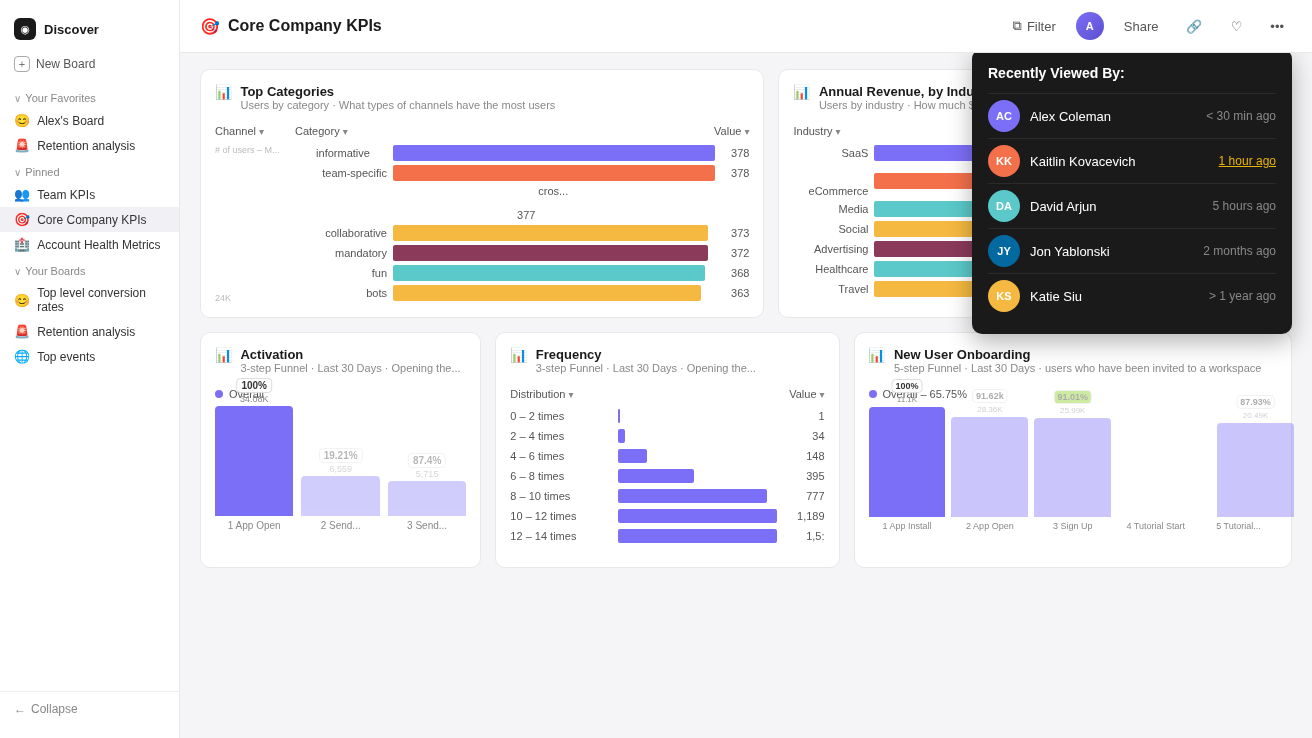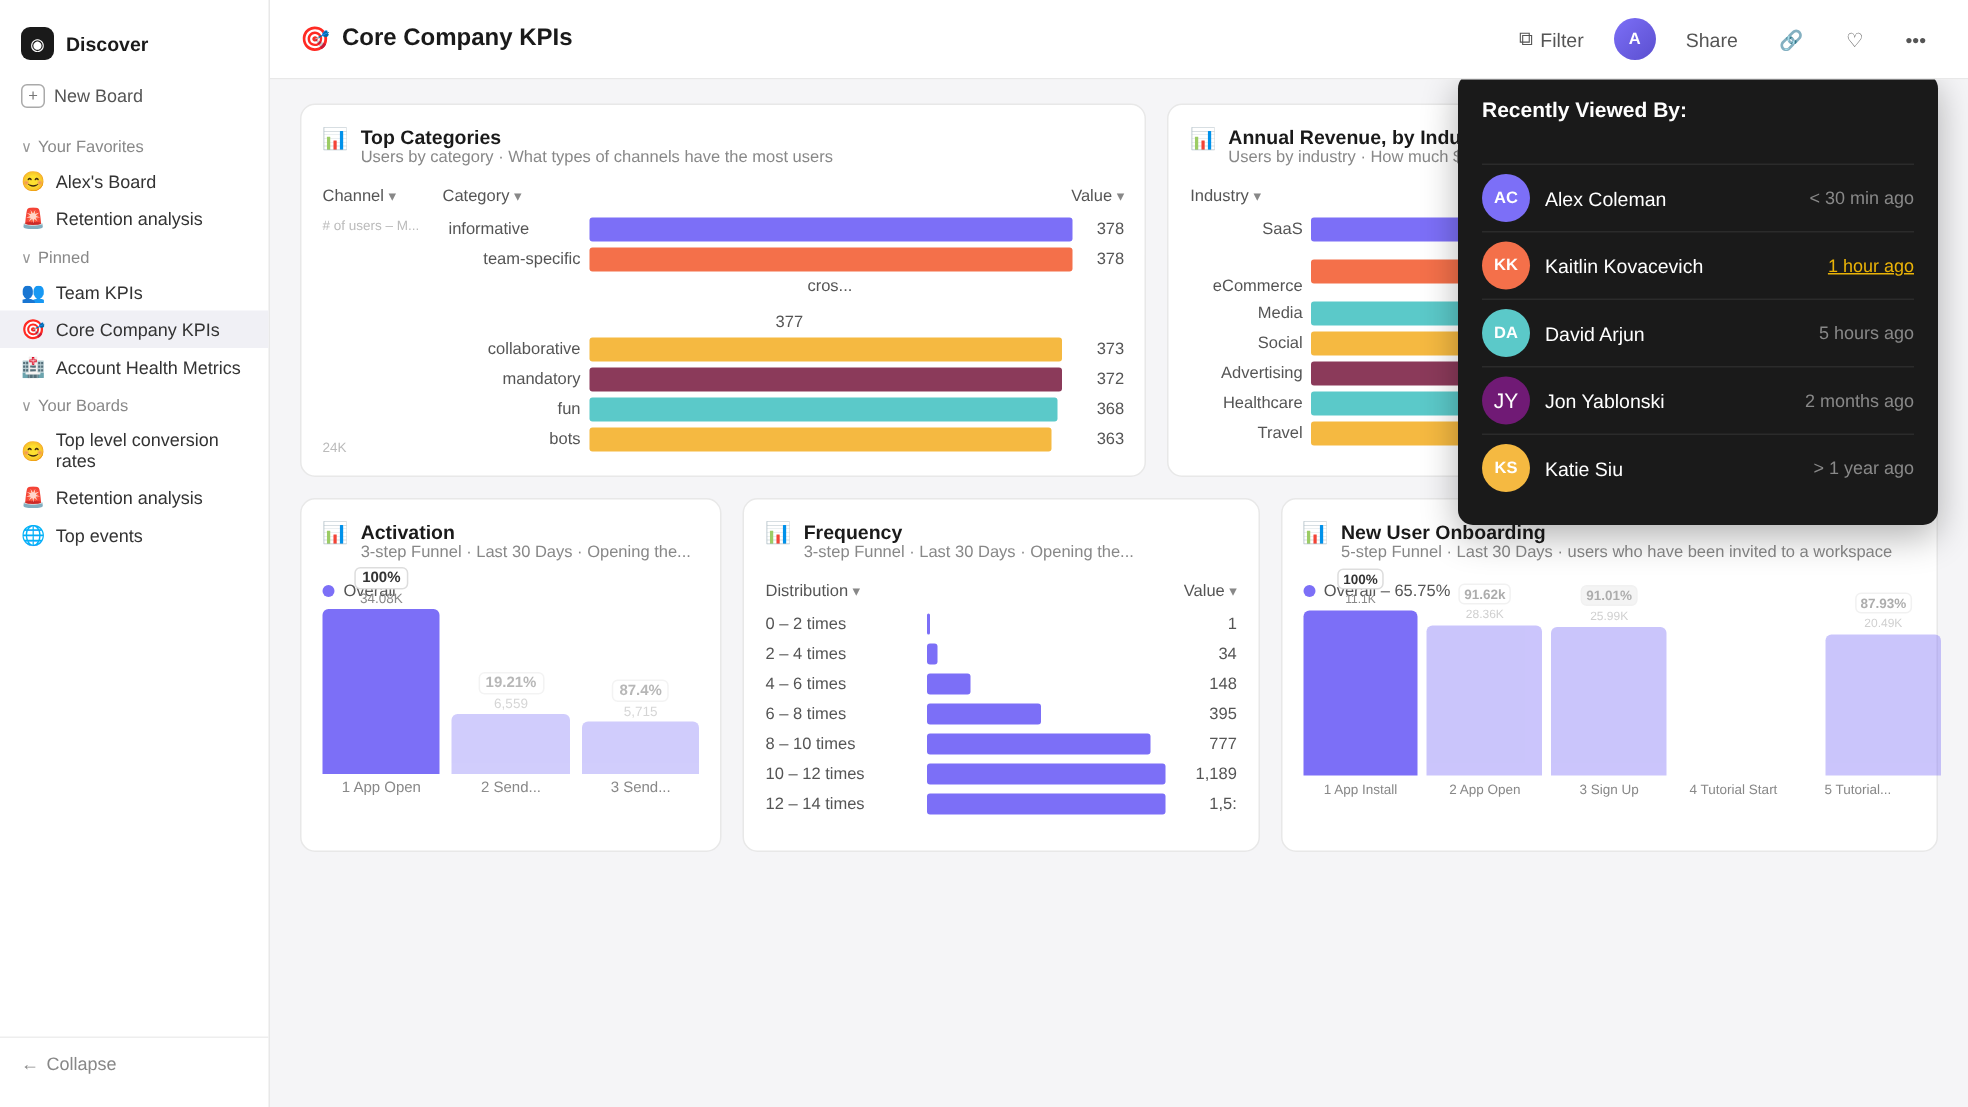--- a/index.html
+++ b/index.html
@@ -41,21 +41,21 @@
     
     .funnel-card { background: #fff; border-radius: 10px; border: 1px solid #e8e8e8; padding: 14px; flex: 1; }
     .funnel-legend { display: flex; align-items: center; gap: 6px; margin-bottom: 8px; font-size: 11px; color: #555; }
     .legend-dot { width: 8px; height: 8px; border-radius: 50%; }
 
     
     .freq-headers { display: flex; gap: 6px; margin-bottom: 6px; }
 
     
     .recently-viewed { position: absolute; top: -4px; right: 20px; background: #1a1a1a; border-radius: 10px; padding: 16px; width: 320px; z-index: 100; box-shadow: 0 8px 24px rgba(0,0,0,0.3); }
-    .rv-title { color: #fff; font-size: 14px; font-weight: 600; margin-bottom: 28px; }
+    .rv-title { color: #fff; font-size: 14px; font-weight: 600; margin-bottom: 12px; }
 
     .chevron { font-size: 10px; color: #999; }
     .dropdown-arrow { font-size: 10px; color: #888; }
   </style>
 </head>
 <body>
 
 <aside class="sidebar">
   <div class="sidebar-logo">
     <div class="sidebar-logo-icon">◉</div>
@@ -171,21 +171,21 @@
         </div>
         <div style="display:flex; gap:4px;">
           <div style="width:80px; display:flex; flex-direction:column; justify-content:space-between; font-size:9px; color:#bbb; padding-top:2px;">
             <span># of users – M...</span>
             <span>24K</span>
           </div>
           <div style="flex:1;">
 
             <div id="top-cat-bars">
                 <div style="display: flex; align-items: center; gap: 6px; padding: 2px 0px;">
-                  <span style="width: 88px; text-align: left; font-size: 11px; color: rgb(85, 85, 85); flex-shrink: 0;">informative</span>
+                  <span style="width: 88px; text-align: center; font-size: 11px; color: rgb(85, 85, 85); flex-shrink: 0;">informative</span>
                   <div style="flex: 1 1 0%; height: 16px;">
                     <div style="height: 100%; background: rgb(124, 111, 247); border-radius: 2px; width: 98%;"></div>
                   </div>
                   <span style="font-size: 11px; color: rgb(85, 85, 85); margin-left: 4px;">378</span>
                 </div>
                 <div style="display: flex; align-items: center; gap: 6px; padding: 2px 0px;">
                   <span style="width: 88px; text-align: right; font-size: 11px; color: rgb(85, 85, 85); flex-shrink: 0;">team-specific</span>
                   <div style="flex: 1 1 0%; height: 16px;">
                     <div style="height: 100%; background: rgb(244, 112, 74); border-radius: 2px; width: 98%;"></div>
                   </div>
@@ -439,21 +439,21 @@
               </div>
               <div style="display: flex; flex-direction: column; align-items: center; flex: 1 1 0%; position: relative;">
                 <div style="width: 100%; height: 100px; background: rgb(124, 111, 247); opacity: 0.4; border-radius: 4px 4px 0px 0px; position: relative;">
                   <div style="font-size: 9px; font-weight: 600; color: rgb(51, 51, 51); position: absolute; top: -28px; left: 50%; transform: translateX(-50%); white-space: nowrap; background: rgb(255, 255, 255); border: 1px solid rgb(221, 221, 221); border-radius: 4px; padding: 1px 3px;">91.62k</div>
                   <div style="font-size: 8px; color: rgb(136, 136, 136); position: absolute; top: -12px; left: 50%; transform: translateX(-50%); white-space: nowrap;">28.36K</div>
                 </div>
                 <div style="font-size: 9px; color: rgb(136, 136, 136); margin-top: 4px; text-align: center;">2 App Open</div>
               </div>
               <div style="display: flex; flex-direction: column; align-items: center; flex: 1 1 0%; position: relative;">
                 <div style="width: 100%; height: 99px; background: rgb(124, 111, 247); opacity: 0.4; border-radius: 4px 4px 0px 0px; position: relative;">
-                  <div style="font-size: 9px; font-weight: 600; color: rgb(51, 51, 51); position: absolute; top: -28px; left: 50%; transform: translateX(-50%); white-space: nowrap; background: #e5e5e5; border: 1px solid rgb(221, 221, 221); border-radius: 4px; padding: 1px 3px;">91.01%</div>
+                  <div style="font-size: 9px; font-weight: 600; color: rgb(51, 51, 51); position: absolute; top: -28px; left: 50%; transform: translateX(-50%); white-space: nowrap; background: #84cc16; border: 1px solid rgb(221, 221, 221); border-radius: 4px; padding: 1px 3px;">91.01%</div>
                   <div style="font-size: 8px; color: rgb(136, 136, 136); position: absolute; top: -12px; left: 50%; transform: translateX(-50%); white-space: nowrap;">25.99K</div>
                 </div>
                 <div style="font-size: 9px; color: rgb(136, 136, 136); margin-top: 4px; text-align: center;">3 Sign Up</div>
               </div>
               <div style="display: flex; flex-direction: column; align-items: center; flex: 1 1 0%; position: relative;">
                 <div style="font-size: 9px; color: rgb(136, 136, 136); margin-top: 4px; text-align: center;">4 Tutorial Start</div>
               </div>
               <div style="display: flex; flex-direction: column; align-items: center; flex: 1 1 0%; position: relative;">
                 <div style="width: 100%; height: 94px; background: rgb(124, 111, 247); opacity: 0.4; border-radius: 4px 4px 0px 0px; position: relative; margin-left: 34px;">
                   <div style="font-size: 9px; font-weight: 600; color: rgb(51, 51, 51); position: absolute; top: -28px; left: 50%; transform: translateX(-50%); white-space: nowrap; background: rgb(255, 255, 255); border: 1px solid rgb(221, 221, 221); border-radius: 4px; padding: 1px 3px;">87.93%</div>
@@ -478,21 +478,21 @@
     <div style="width:32px; height:32px; border-radius:50%; background:#f4704a; display:flex; align-items:center; justify-content:center; font-size:11px; font-weight:600; color:white; flex-shrink:0;">KK</div>
     <span style="color:#fff; font-size:13px; font-weight:500; flex:1;">Kaitlin Kovacevich</span>
     <span style="color:#eab308; font-size:12px; white-space:nowrap;text-decoration:underline;">1 hour ago</span>
   </div>
           <div style="display: flex; align-items: center; gap: 10px; padding: 6px 0px; border-top: 1px solid rgba(255, 255, 255, 0.08);">
     <div style="width:32px; height:32px; border-radius:50%; background:#5bc9c9; display:flex; align-items:center; justify-content:center; font-size:11px; font-weight:600; color:white; flex-shrink:0;">DA</div>
     <span style="color:#fff; font-size:13px; font-weight:500; flex:1;">David Arjun</span>
     <span style="color:#888; font-size:12px; white-space:nowrap;">5 hours ago</span>
   </div>
           <div style="display: flex; align-items: center; gap: 10px; padding: 6px 0px; border-top: 1px solid rgba(255, 255, 255, 0.08);">
-    <div style="width:32px; height:32px; border-radius:50%; background:#701a75; display:flex; align-items:center; justify-content:center; font-size:14px; font-weight:400; color:white; flex-shrink:0;">JY</div>
+    <div style="width:32px; height:32px; border-radius:50%; background:#0369a1; display:flex; align-items:center; justify-content:center; font-size:11px; font-weight:700; color:white; flex-shrink:0;">JY</div>
     <span style="color:#fff; font-size:13px; font-weight:500; flex:1;">Jon Yablonski</span>
     <span style="color:#888; font-size:12px; white-space:nowrap;">2 months ago</span>
   </div>
           <div style="display: flex; align-items: center; gap: 10px; padding: 6px 0px; border-top: 1px solid rgba(255, 255, 255, 0.08);">
     <div style="width:32px; height:32px; border-radius:50%; background:#f5b941; display:flex; align-items:center; justify-content:center; font-size:11px; font-weight:600; color:white; flex-shrink:0;">KS</div>
     <span style="color:#fff; font-size:13px; font-weight:500; flex:1;">Katie Siu</span>
     <span style="color:#888; font-size:12px; white-space:nowrap;">&gt; 1 year ago</span>
   </div>
         </div>
     </div>

